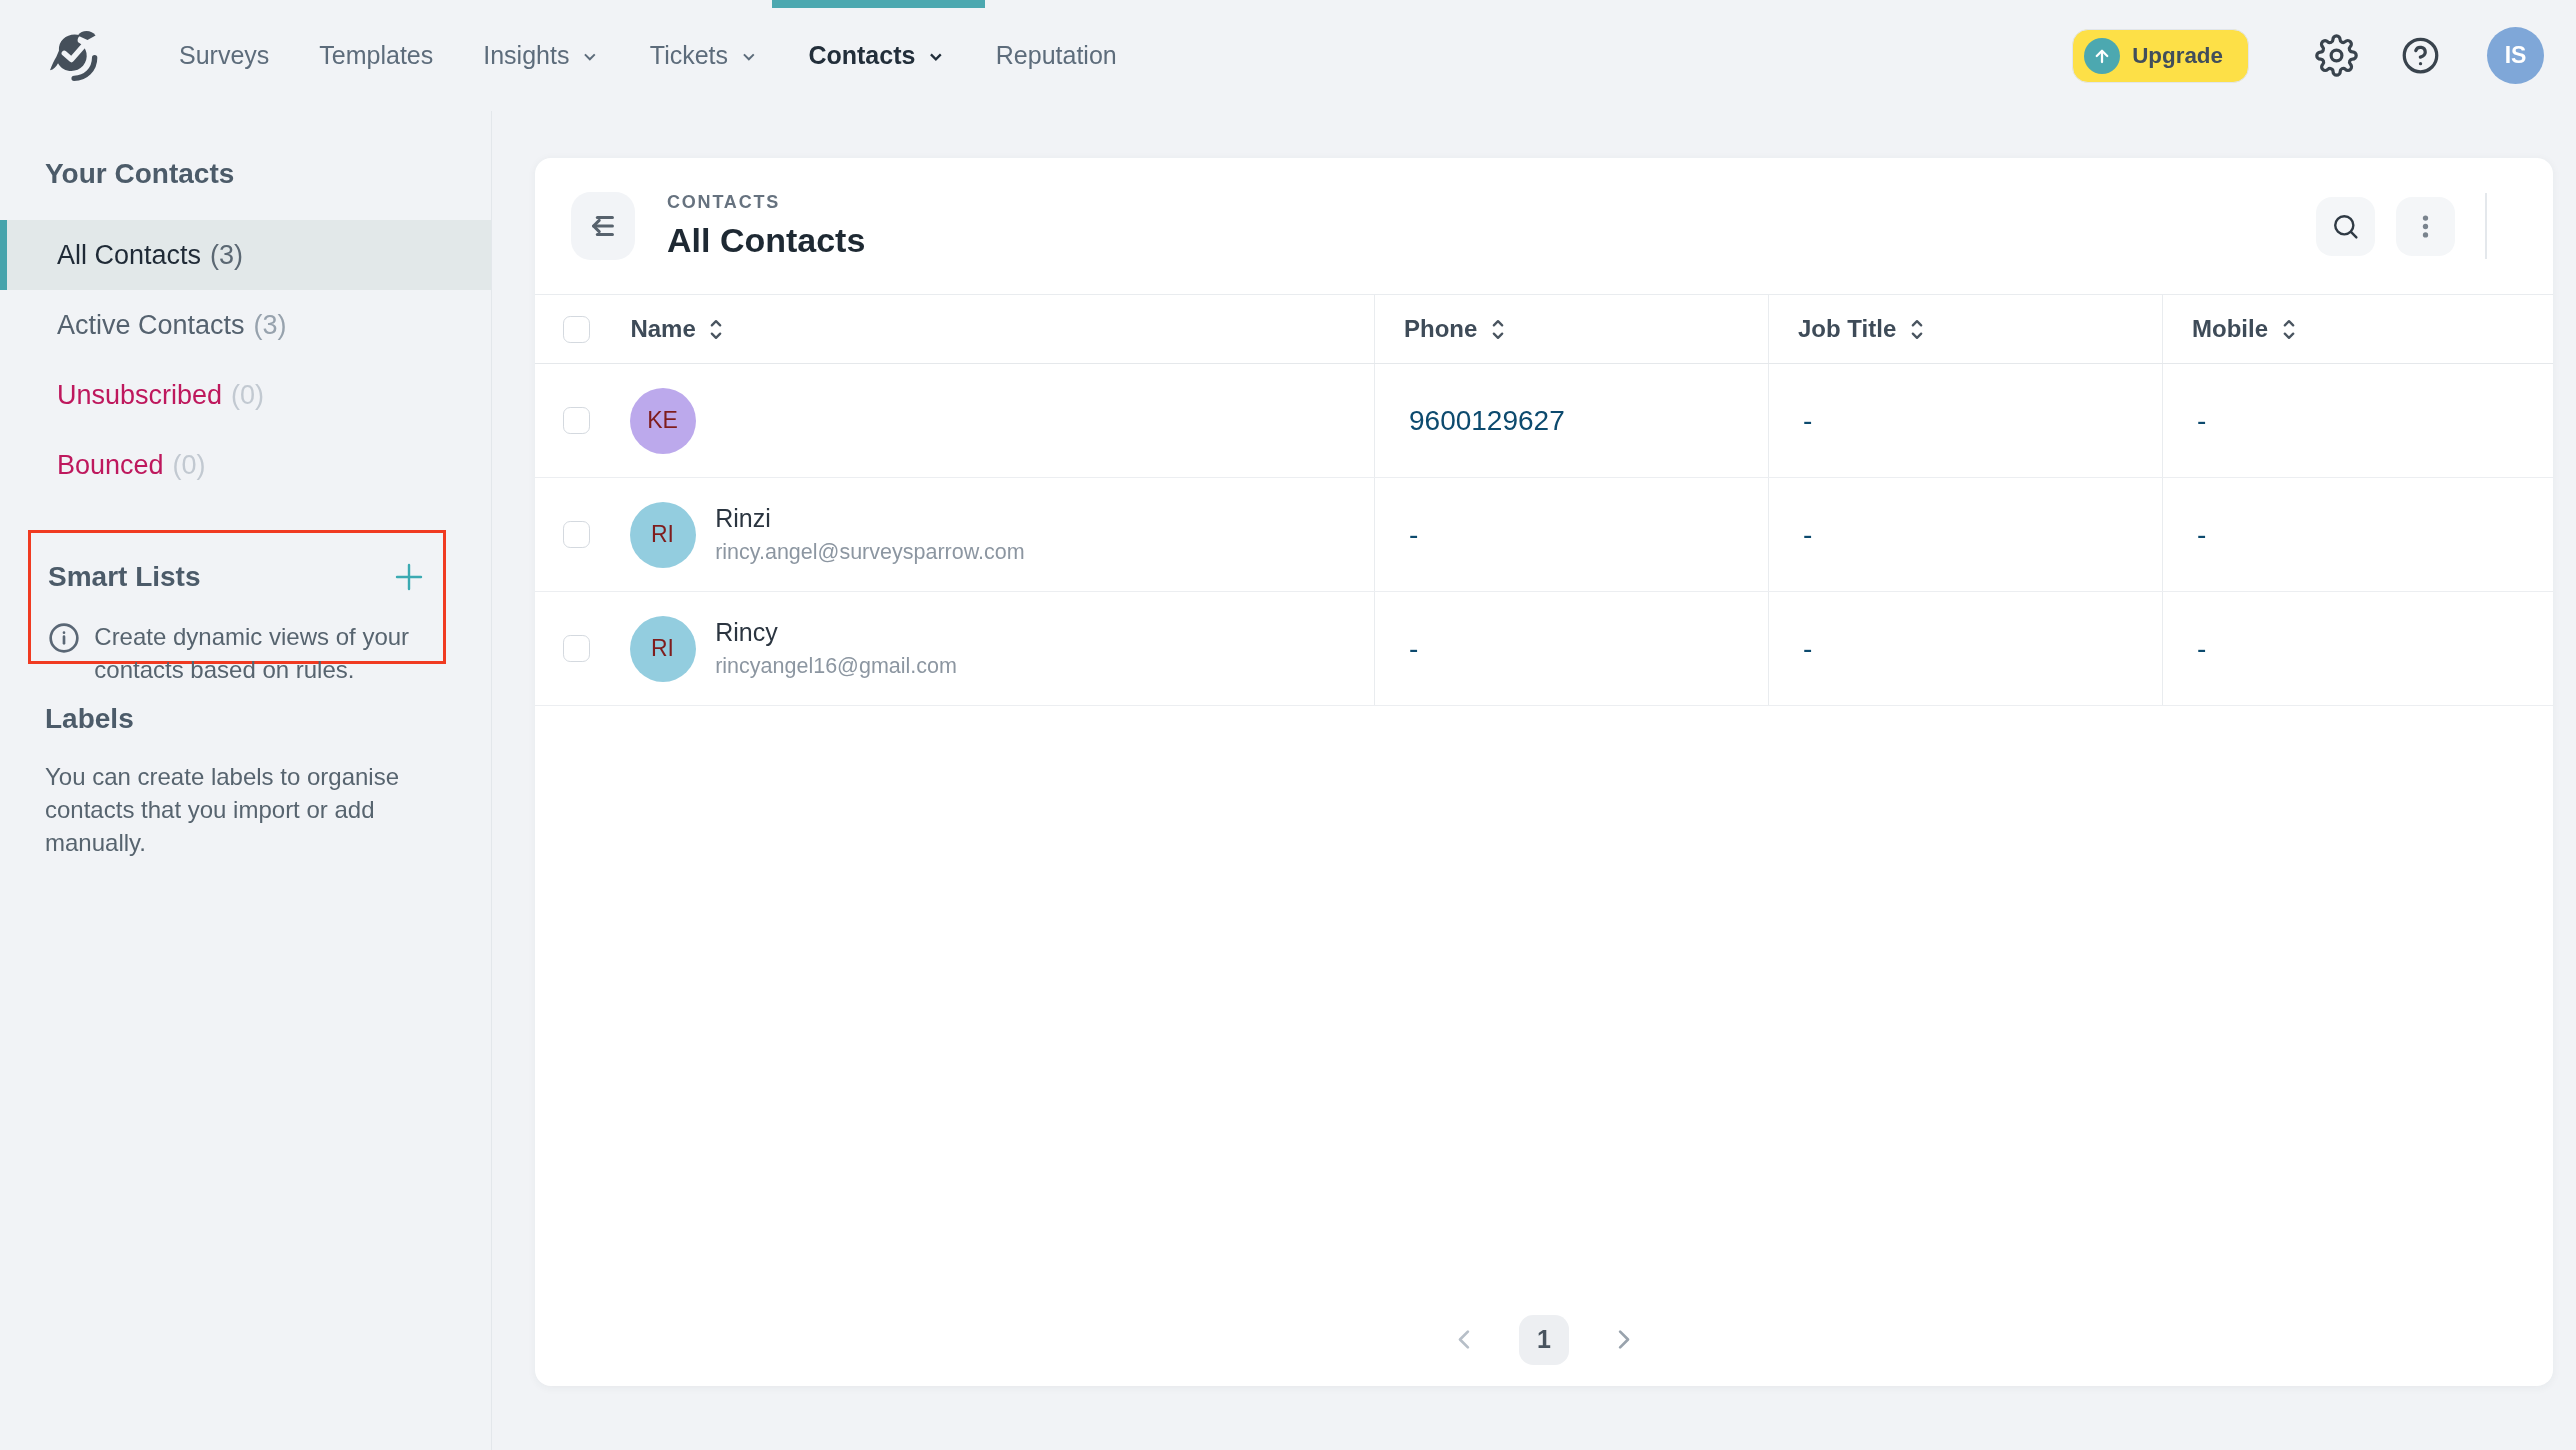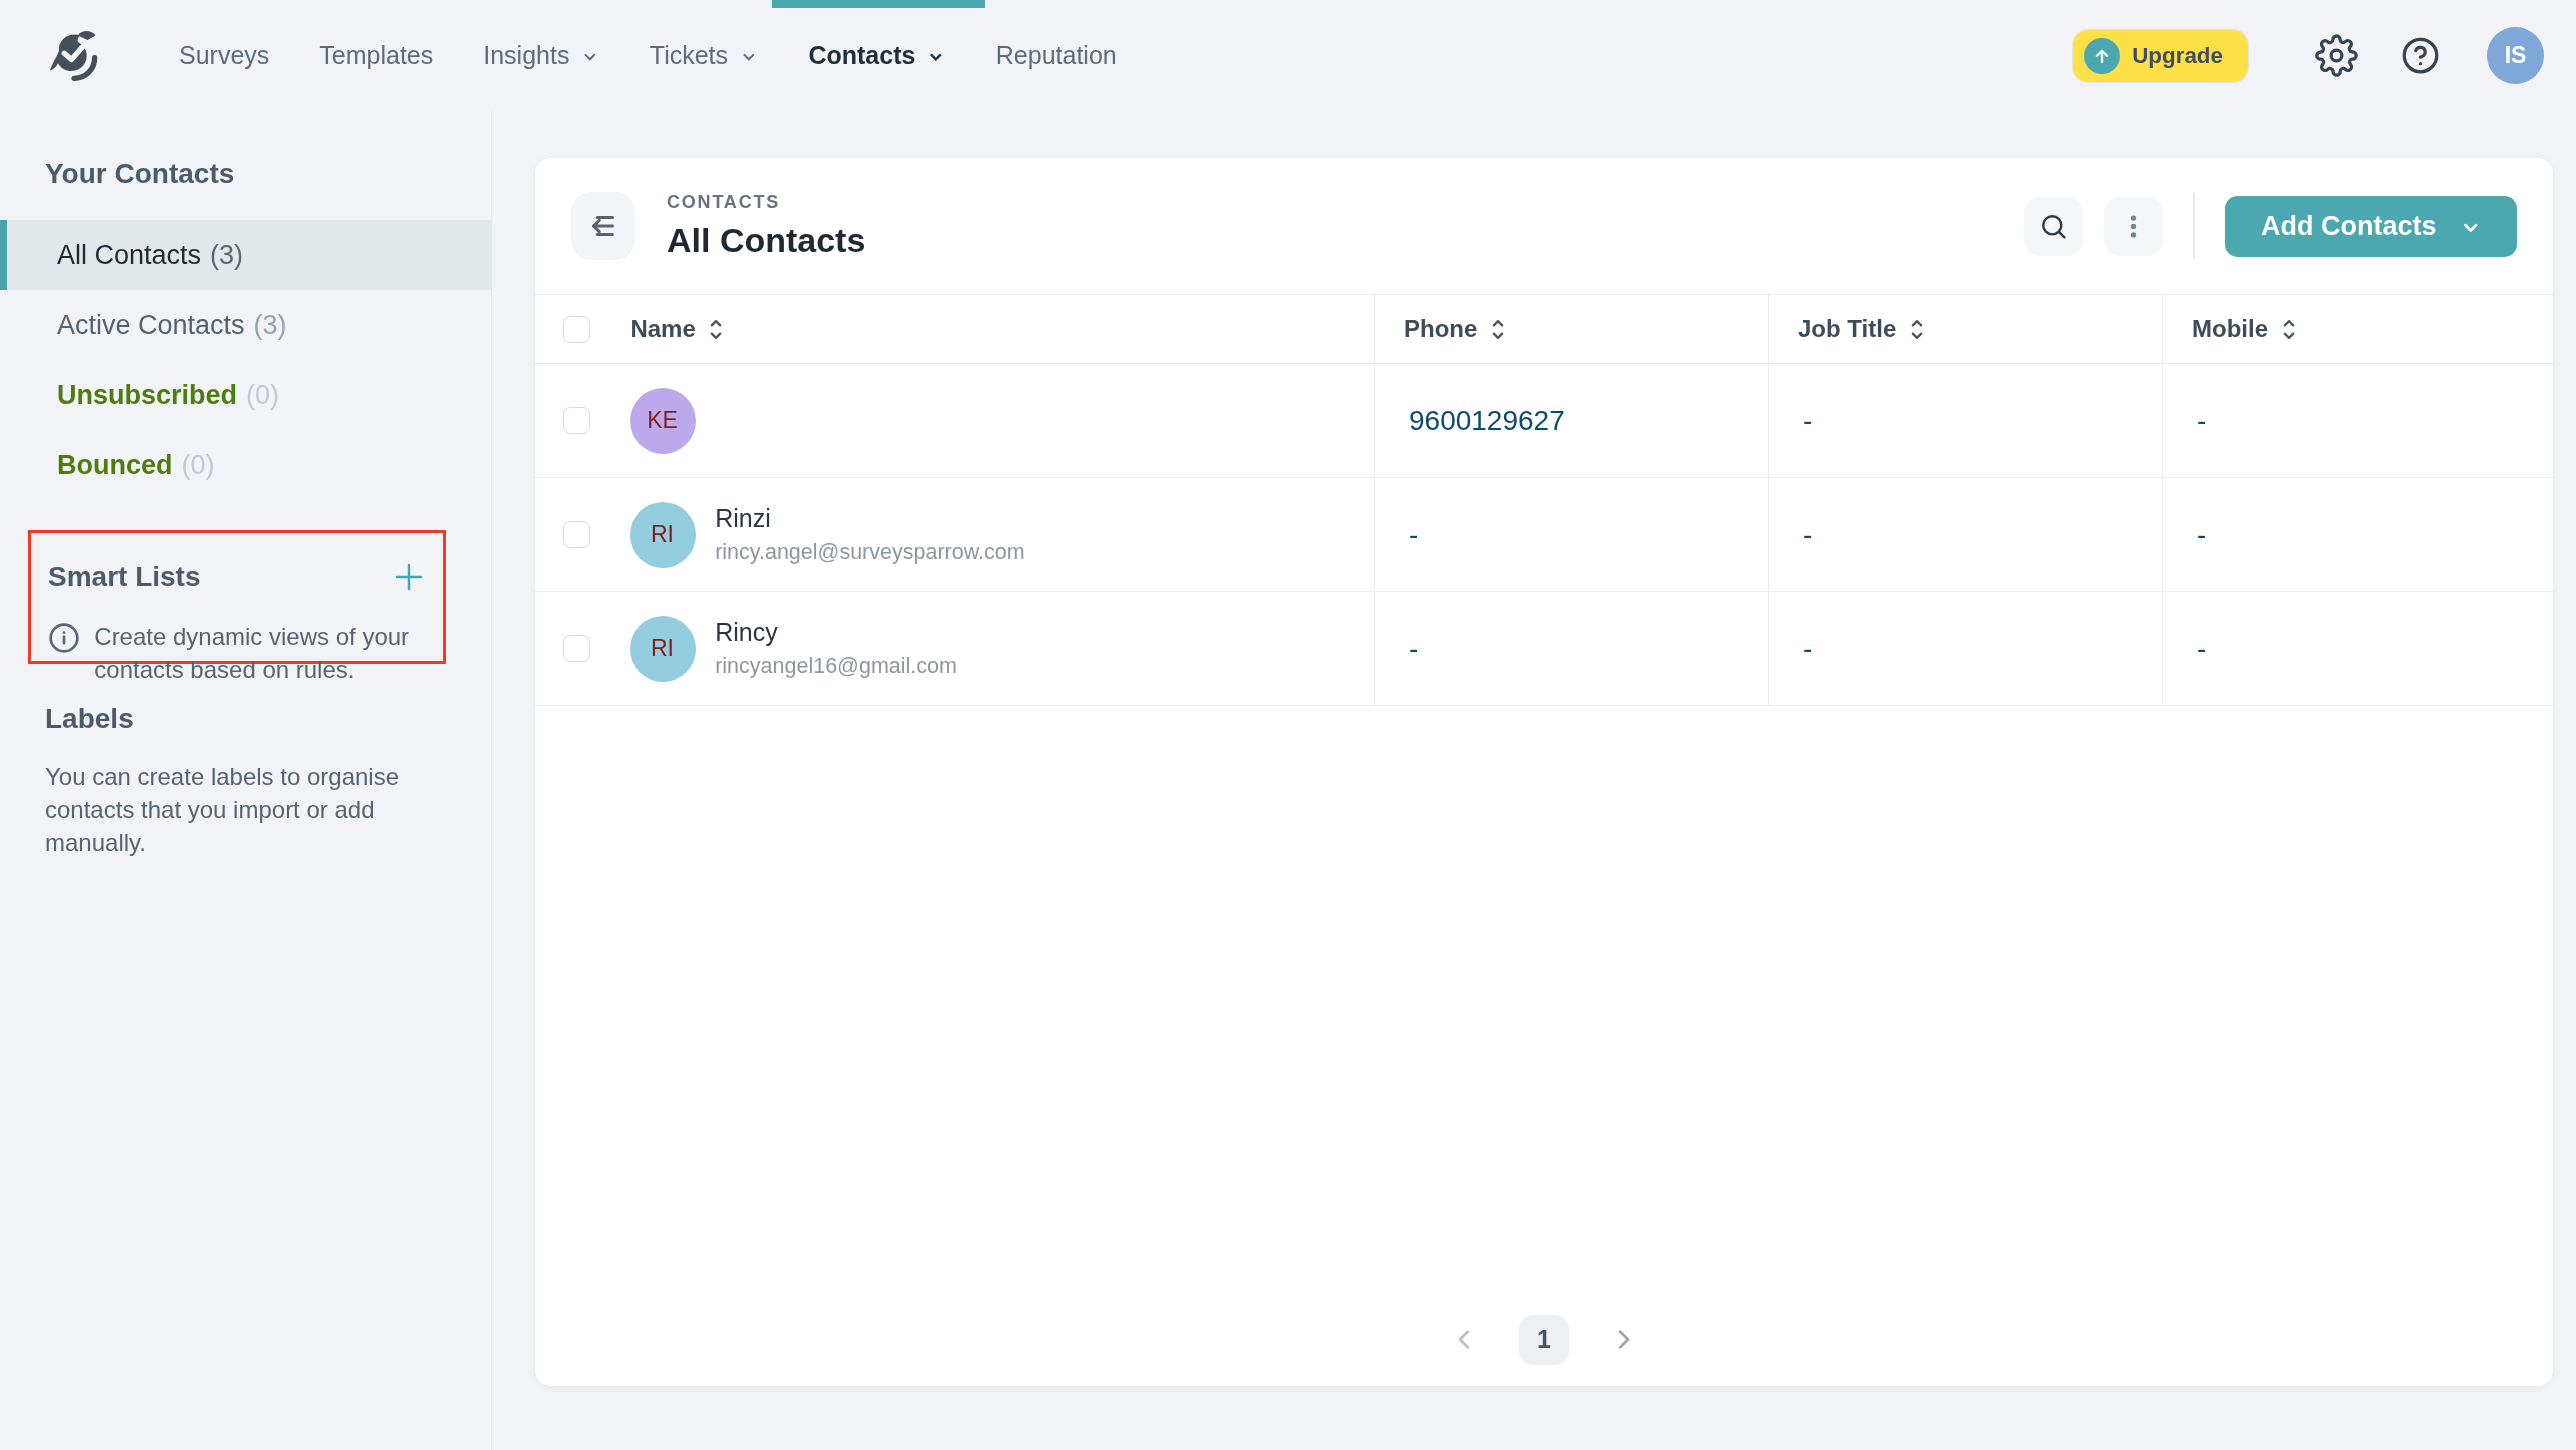--- a/index.html
+++ b/index.html
@@ -63,21 +63,21 @@
   .side-heading { margin-left: 45px; font-size: 28px; font-weight: 700; color: #4C5B69; margin-bottom: 30px; }
   .side-item {
     height: 70px; display: flex; align-items: center; padding-left: 57px;
     font-size: 27px; cursor: pointer;
   }
   .side-item .lbl { color: #55626F; }
   .side-item .cnt { color: #97A2AD; margin-left: 9px; }
   .side-item.active { background: #E2E8E9; border-left: 7.2px solid #47A4AC; padding-left: 50px; }
   .side-item.active .lbl { color: #1F2A36; font-weight: 500; }
   .side-item.active .cnt { color: #5B6873; }
-  .side-item.muted .lbl { color: #4d7c0f; font-weight: bold; }
+  .side-item.muted .lbl { color: #be185d; }
   .side-item.muted .cnt { color: #C2C9D1; }
 
   .smart-box {
     margin: 30px 0 0 28px; width: 418px; height: 134px;
     border: 3.6px solid #F03A21; padding: 26px 16px 0 17px;
   }
   .smart-head { display: flex; justify-content: space-between; align-items: center; }
   .smart-title { font-size: 28px; font-weight: 700; color: #4C5B69; }
   .plus-btn { background: none; border: none; cursor: pointer; display: flex; }
   .plus-btn svg { width: 36px; height: 36px; stroke: #3BAAB2; }
@@ -311,26 +311,20 @@
           </svg>
         </button>
         <button class="square-btn kebab-btn">
           <svg viewBox="0 0 24 24">
             <circle cx="12" cy="5" r="2.2"></circle>
               <circle cx="12" cy="12" r="2.2"></circle>
               <circle cx="12" cy="19" r="2.2"></circle>
           </svg>
         </button>
         <div class="v-divider"></div>
-        <button class="add-btn">
-          <span>Add Contacts</span>
-          <svg viewBox="0 0 24 24" fill="none" stroke-width="3" stroke-linecap="round" stroke-linejoin="round">
-              <polyline points="6 9 12 15 18 9"></polyline>
-            </svg>
-        </button>
       </div>
 
       <div class="thead">
         <div class="cell c-check">
           <div class="checkbox"></div>
         </div>
         <div class="cell h-cell h-name">
           <span>Name</span>
           <svg class="sort-icon" viewBox="0 0 14 22" fill="none" stroke-width="2.2" stroke-linecap="round" stroke-linejoin="round">
               <polyline points="3 7 7 3 11 7"></polyline>

